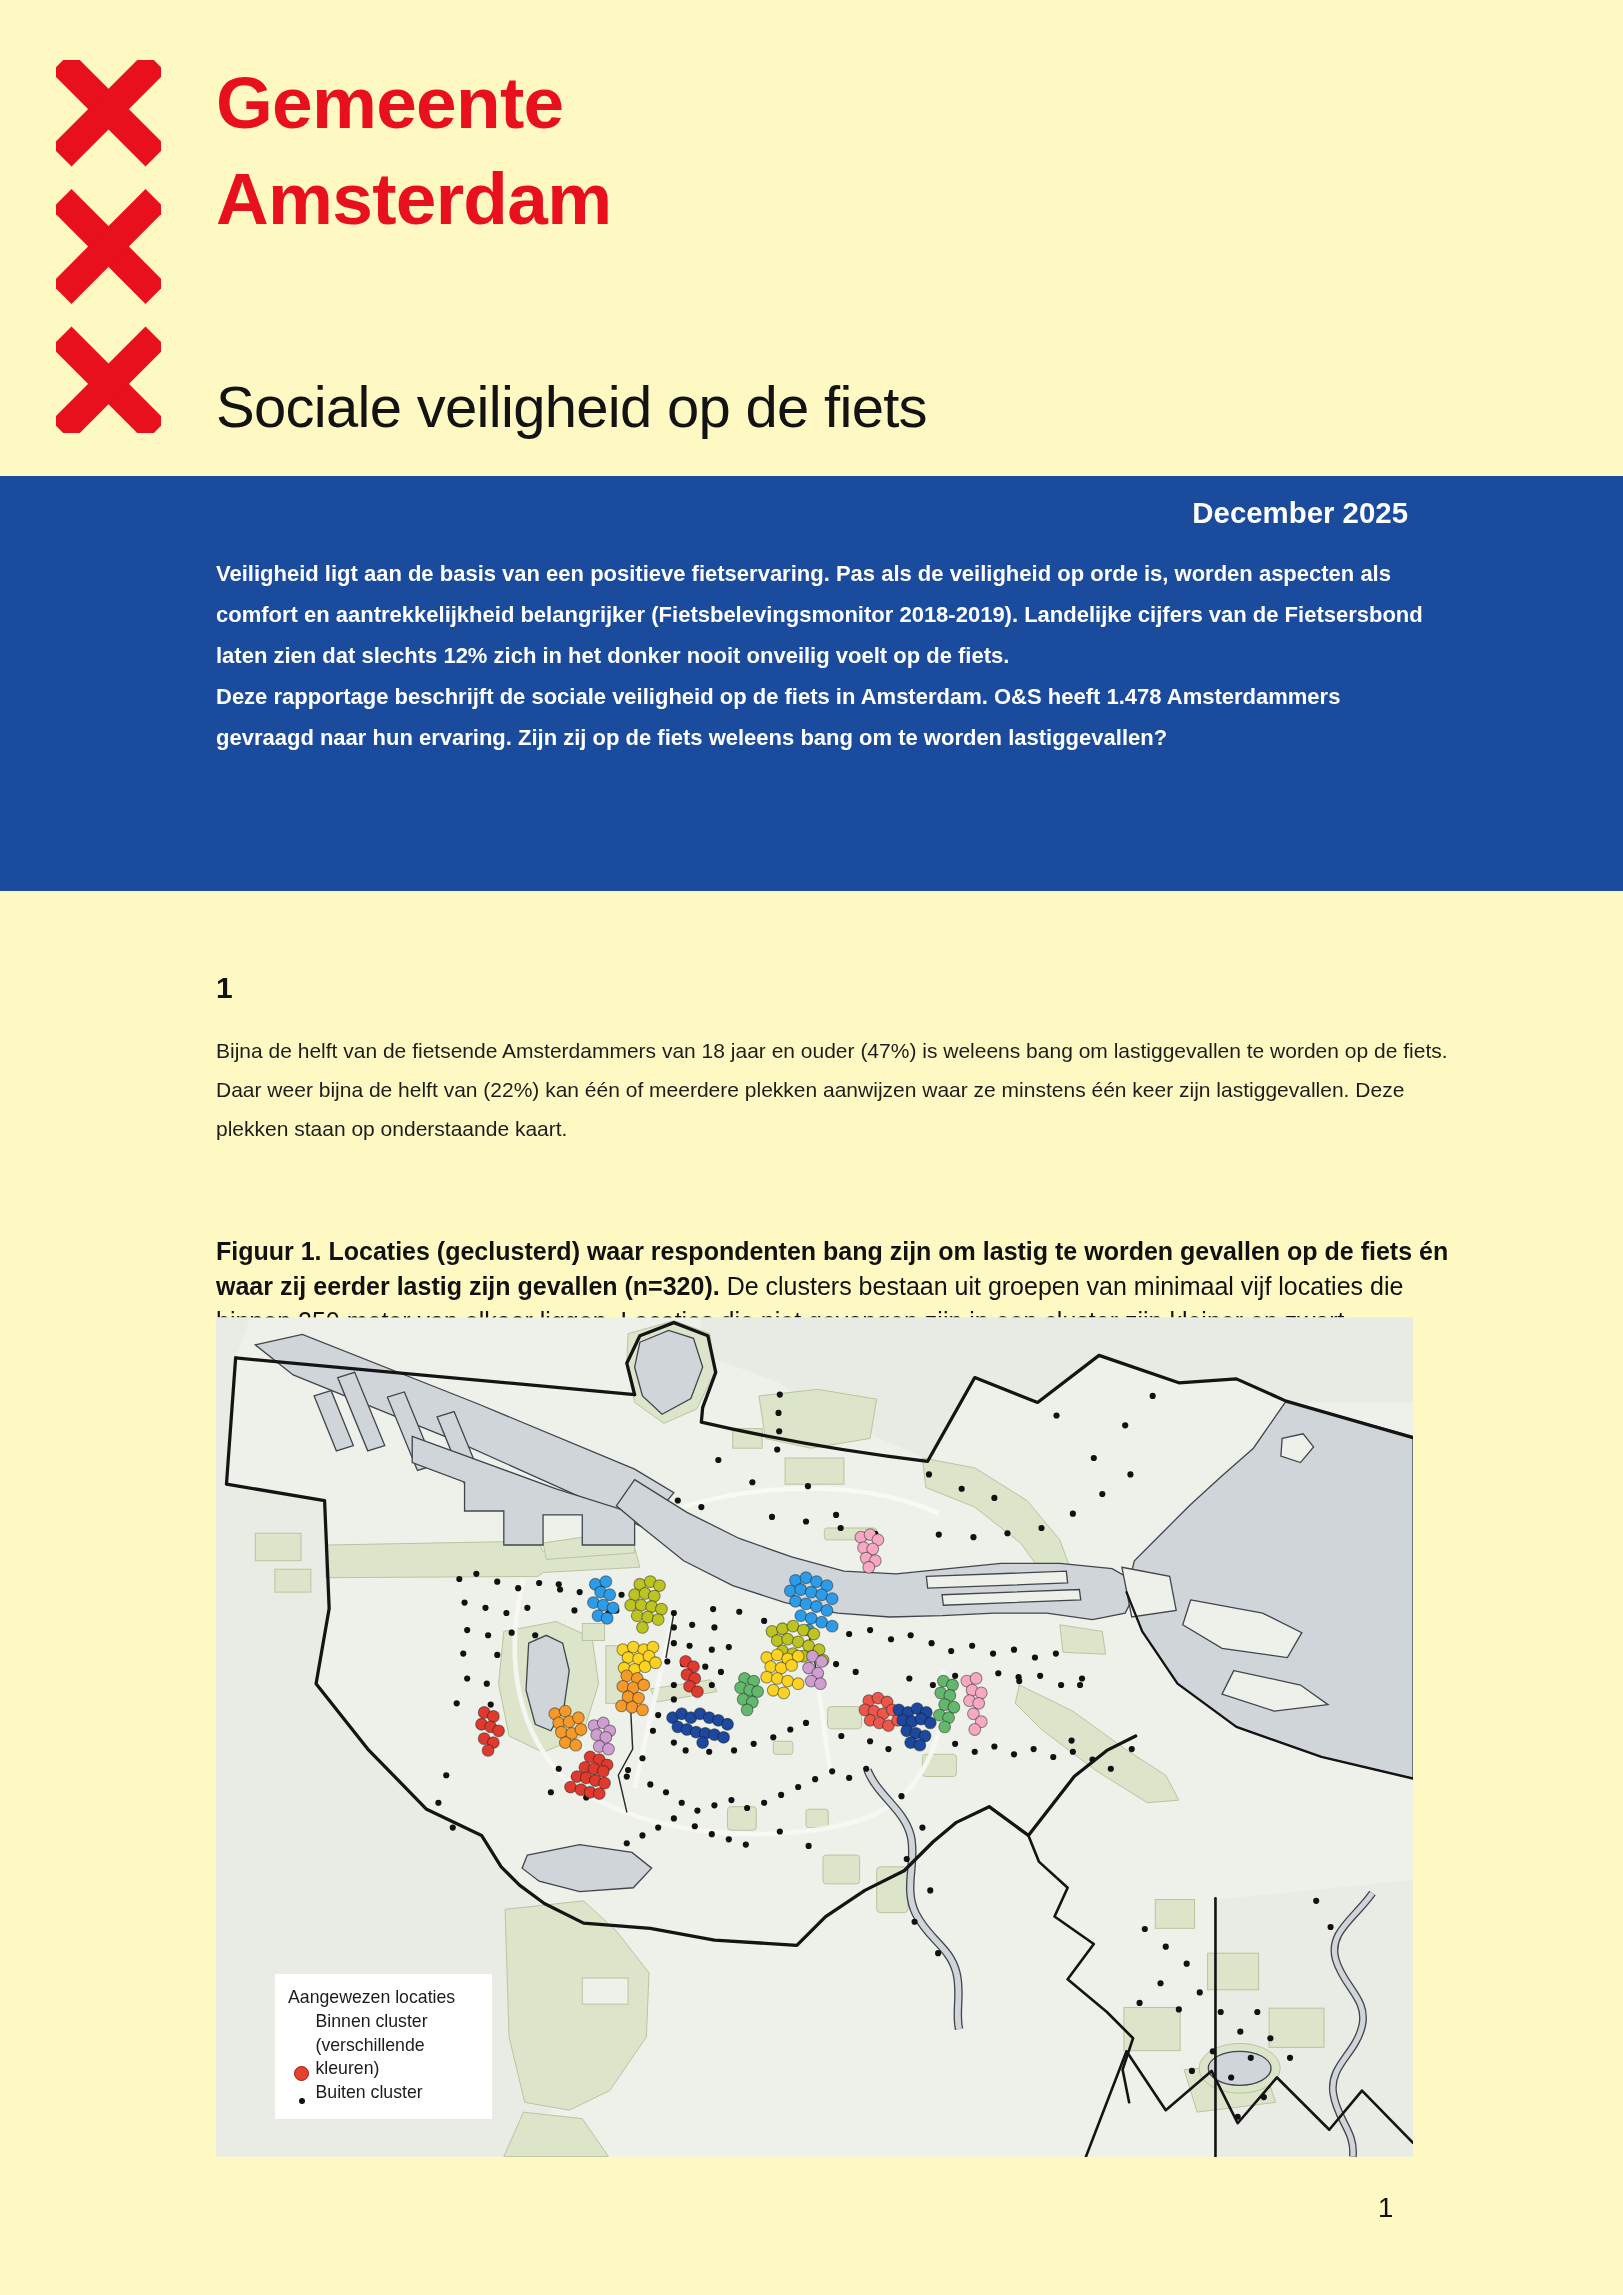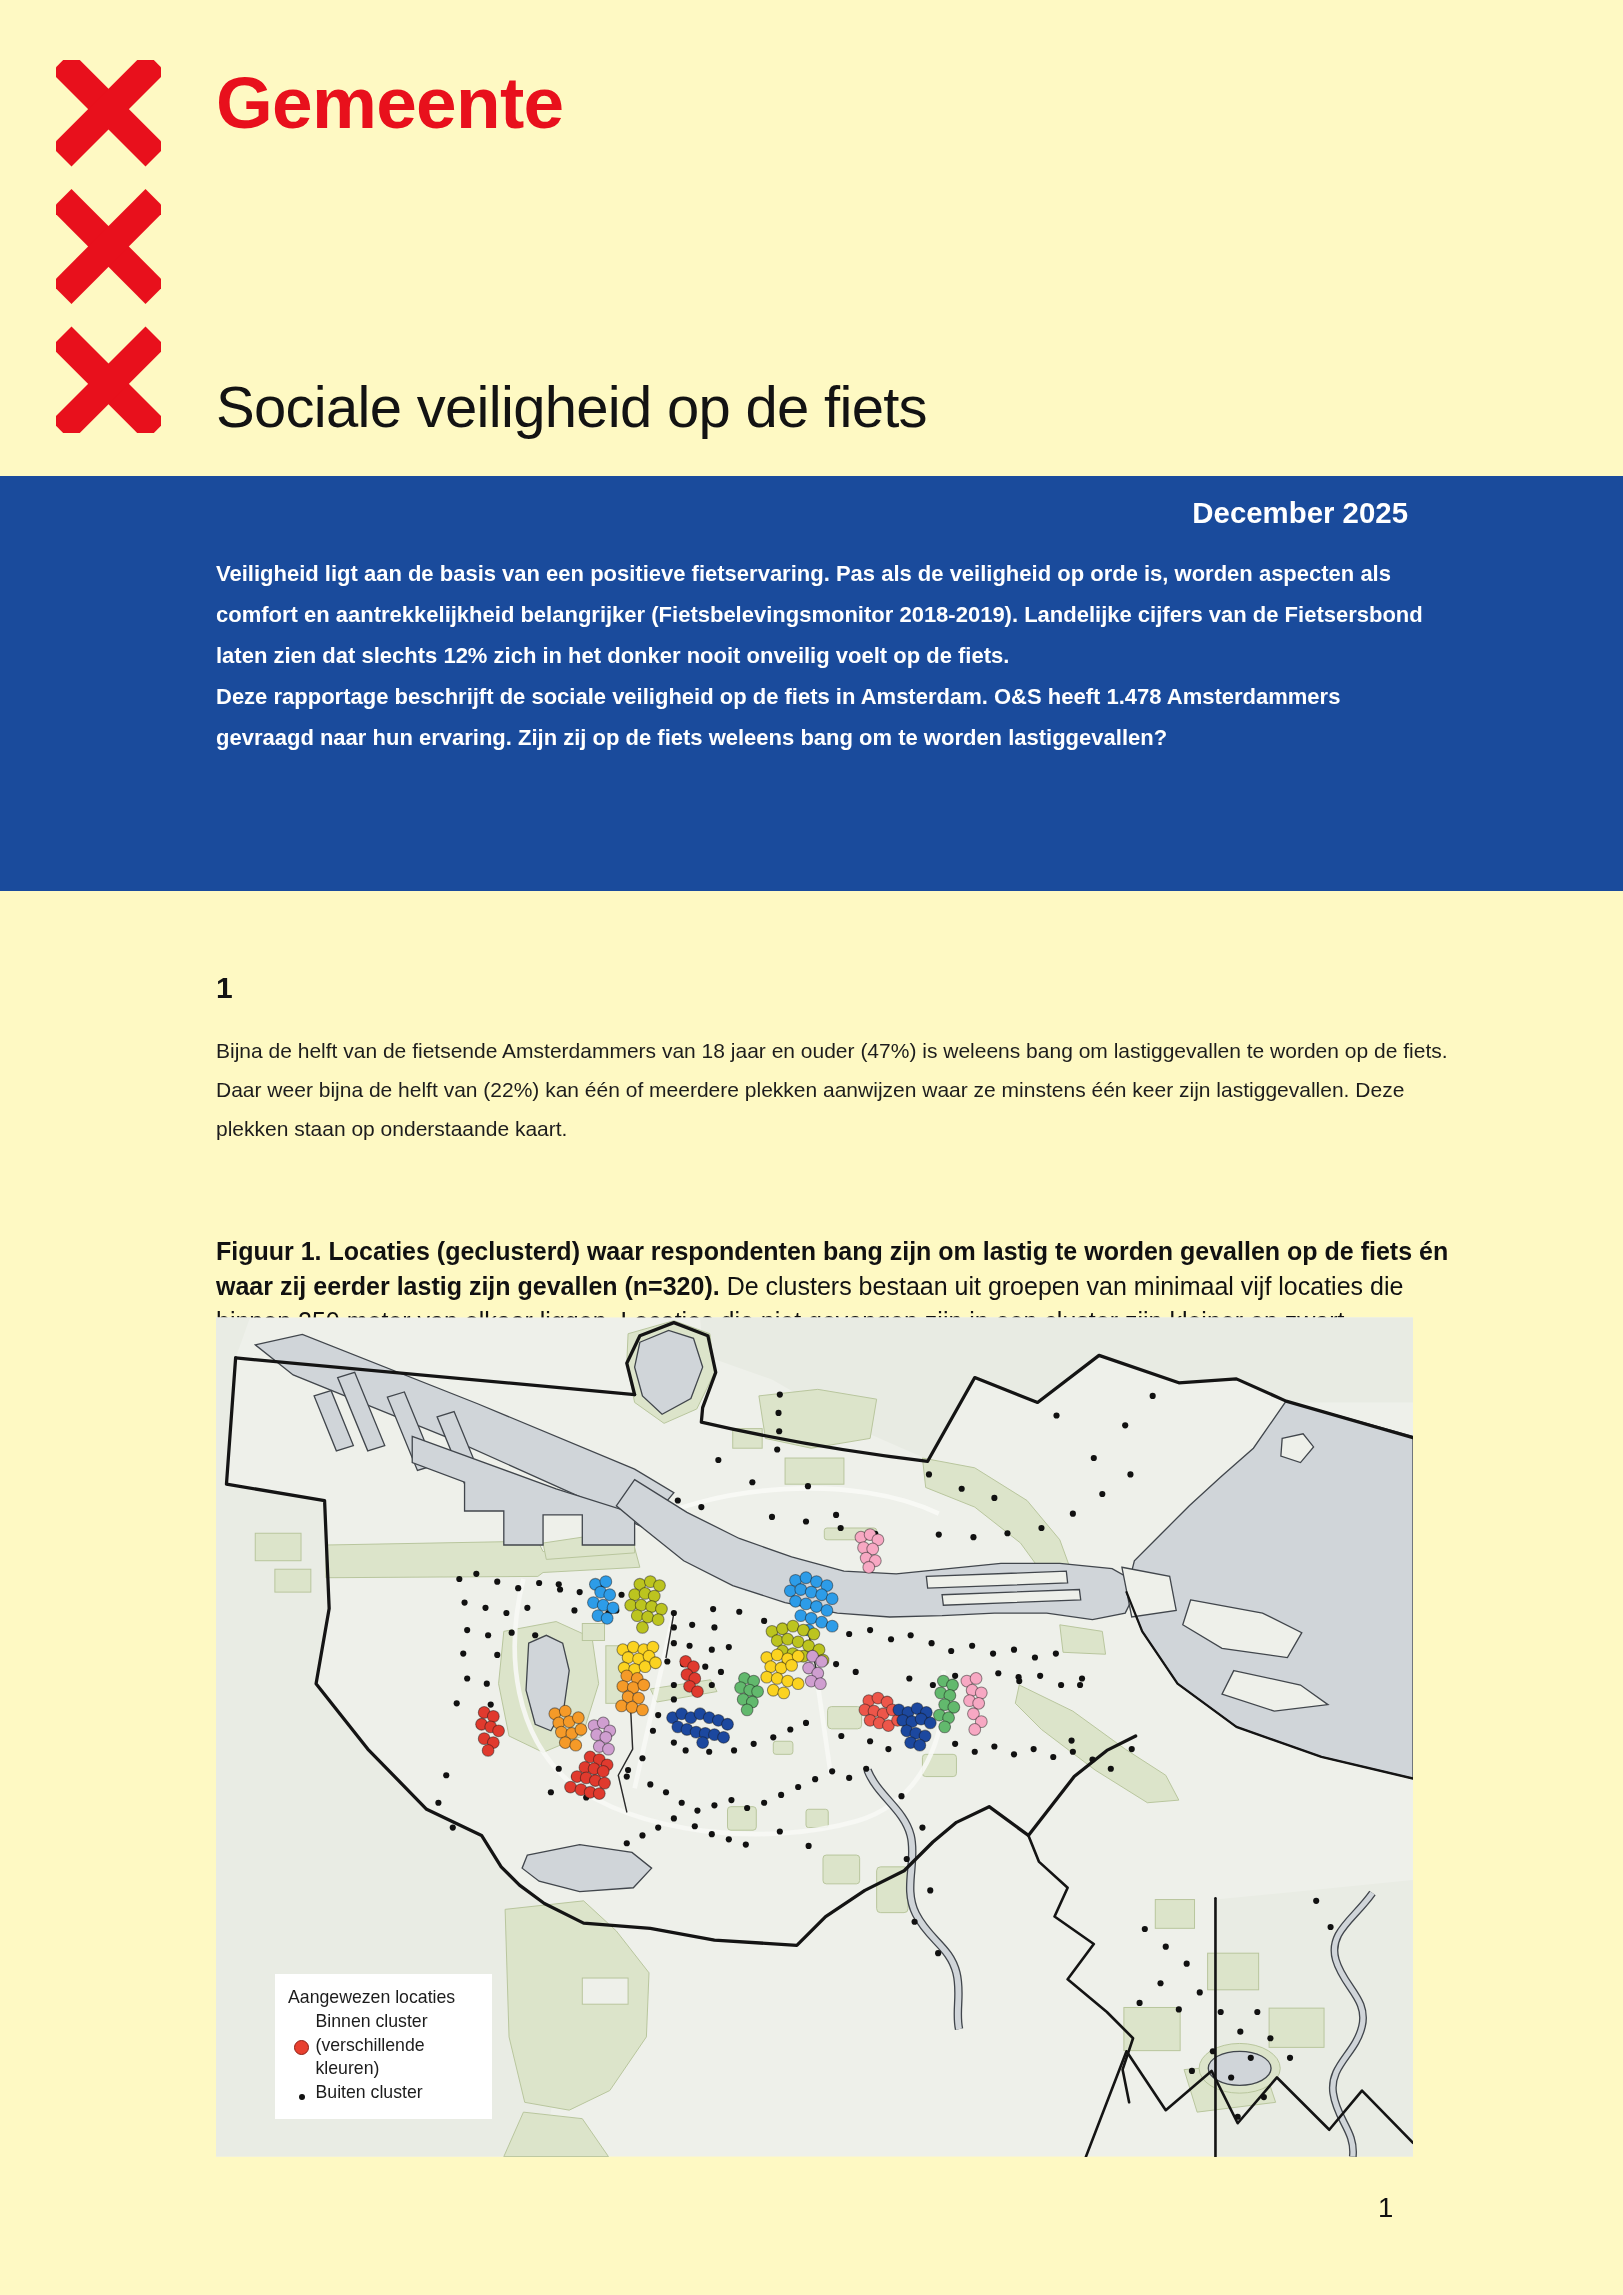--- a/index.html
+++ b/index.html
@@ -26,21 +26,21 @@
              font-size:21px;line-height:39px;color:#1d1d1d;}
   .caption{position:absolute;left:216px;top:1209px;width:1256px;
            font-size:25px;line-height:35px;color:#111111;}
   .caption .cap-bold{font-weight:bold;}
   
   .map-wrap{position:absolute;left:216px;top:1317px;width:1197px;height:840px;}
   .map-wrap svg{display:block;}
   .legend{position:absolute;left:59px;top:657px;width:217px;background:#ffffff;
           padding:13px 13px 14.4px 13px;box-sizing:border-box;color:#1c1c1c;}
   .legend-title{font-size:17.7px;margin-bottom:2px;}
-  .legend-item{display:flex;align-items:center;font-size:17.7px;line-height:23.6px;}
+  .legend-item{display:flex;align-items:flex-end;font-size:17.7px;line-height:23.6px;}
   .legend-item .sw{flex:0 0 27.5px;display:flex;justify-content:center;padding-top:5.2px;}
   .dot-red{width:13px;height:13px;border-radius:50%;background:#e8402f;
            border:1.3px solid #8f1f14;display:inline-block;}
   .dot-black{width:5.9px;height:5.9px;border-radius:50%;background:#111;display:inline-block;margin-top:3.9px;}
   .page-number{position:absolute;left:1378px;top:2192px;font-size:27.5px;color:#111;}
 </style>
 </head>
 <body>
 
 <div class="page">
@@ -57,20 +57,21 @@
       </g>
       <g transform="translate(80,495)">
         <rect x="-102" y="-22" width="204" height="44" transform="rotate(45)"></rect>
         <rect x="-102" y="-22" width="204" height="44" transform="rotate(-45)"></rect>
       </g>
     </g>
   </svg>
 
   <div class="brand">
     <div>Gemeente</div>
+    <div>Amsterdam</div>
   </div>
 
   <div class="doc-title">Sociale veiligheid op de fiets</div>
 
   <div class="banner">
     <div class="banner-date">December 2025</div>
     <div class="banner-text">
       <p>Veiligheid ligt aan de basis van een positieve fietservaring. Pas als de veiligheid op orde is, worden aspecten als comfort en aantrekkelijkheid belangrijker (Fietsbelevingsmonitor 2018-2019). Landelijke cijfers van de Fietsersbond laten zien dat slechts 12% zich in het donker nooit onveilig voelt op de fiets.</p>
       <p>Deze rapportage beschrijft de sociale veiligheid op de fiets in Amsterdam. O&amp;S heeft 1.478 Amsterdammers gevraagd naar hun ervaring. Zijn zij op de fiets weleens bang om te worden lastiggevallen?</p>
     </div>

